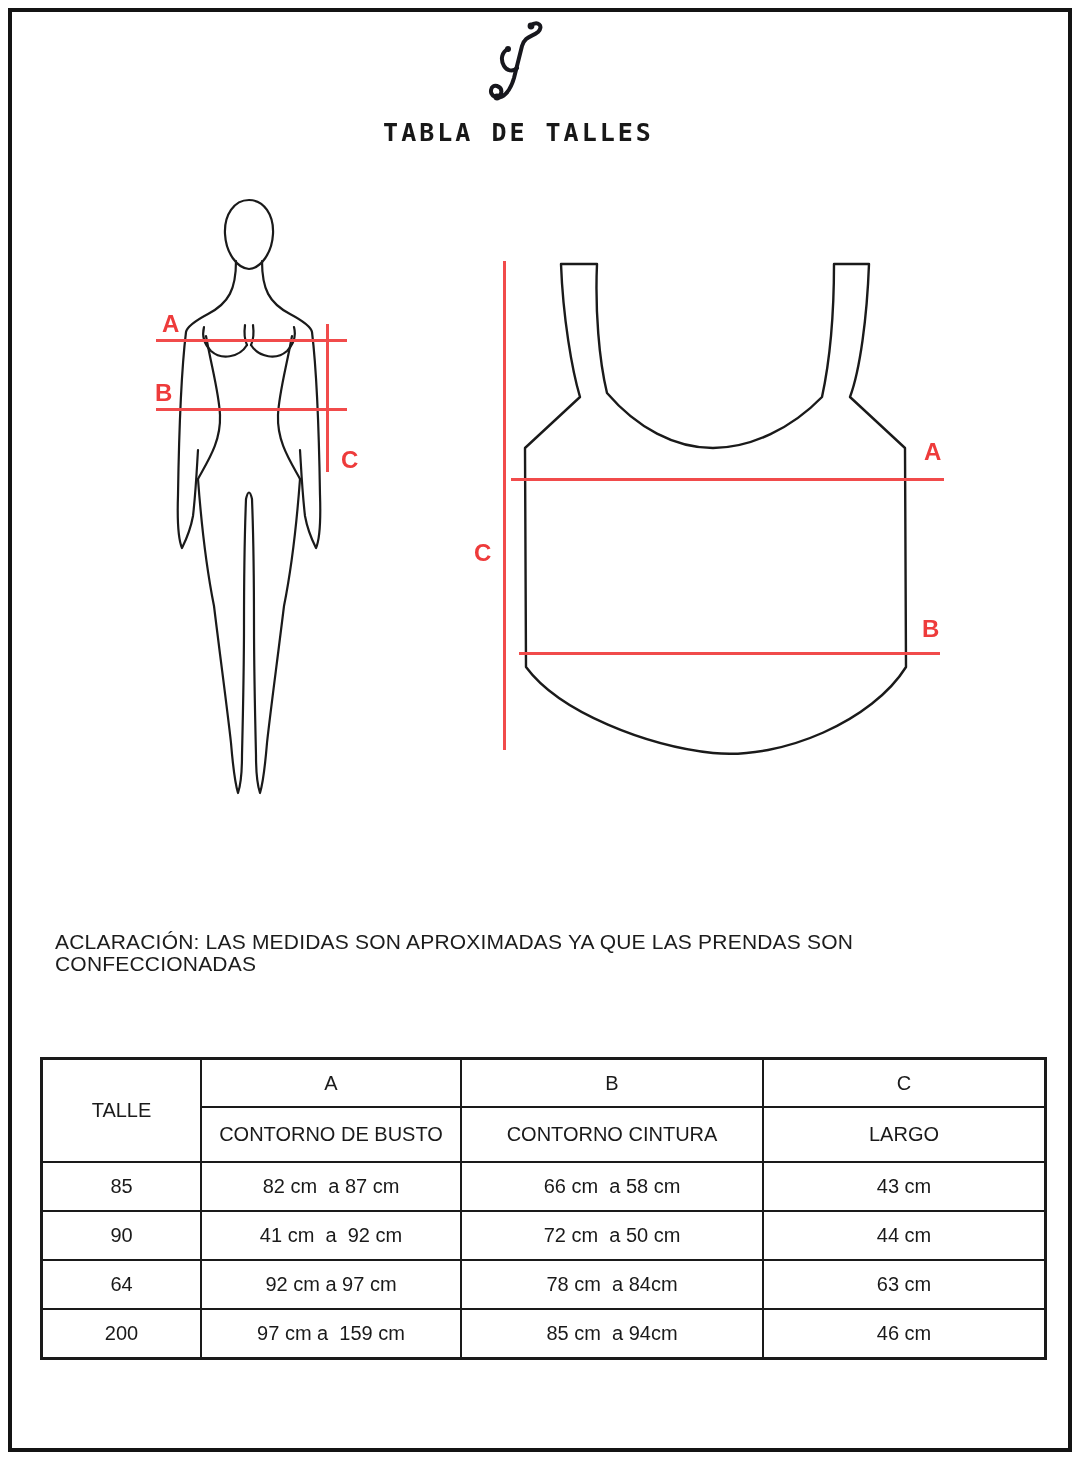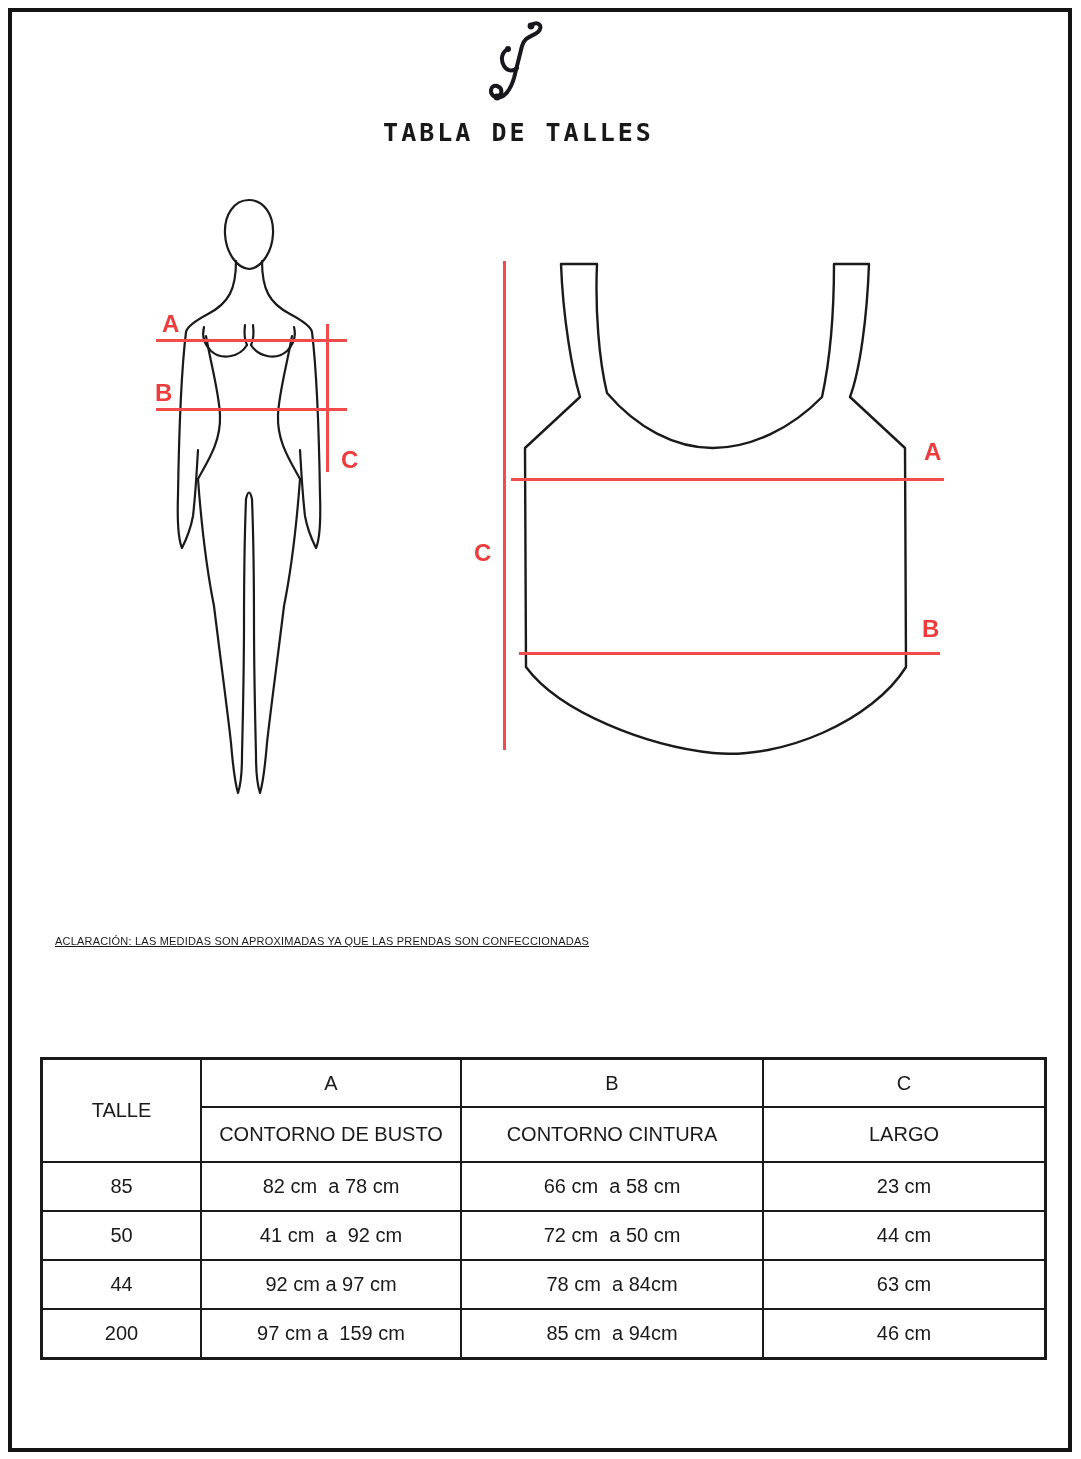--- a/index.html
+++ b/index.html
@@ -23,23 +23,22 @@
   .illus{position:absolute;}
   .illus svg{display:block;}
   .rline{position:absolute;background:#f14b4b;}
   .rlabel{
     position:absolute;color:#ee3b3b;font-weight:bold;font-size:24px;
     font-family:"Liberation Sans",sans-serif;line-height:1;
   }
   
   .note{
     position:absolute;left:55px;top:931px;width:900px;
-    font-size:11px;line-height:21.5px;color:#1c1c1c;
+    font-size:21px;line-height:21.5px;color:#1c1c1c;
     letter-spacing:0.2px;
-    text-decoration:underline;
   }
   
   table.sizes{
     position:absolute;left:40px;top:1057px;width:995px;
     border-collapse:collapse;table-layout:fixed;
     font-size:20px;color:#1a1a1a;
   }
   table.sizes td,table.sizes th{
     border:2px solid #1a1a1a;text-align:center;vertical-align:middle;
     font-weight:normal;padding:0;white-space:pre-wrap;
@@ -147,32 +146,32 @@
     <td class="col-b">B</td>
     <td class="col-c">C</td>
   </tr>
   <tr class="hrow-name">
     <td>CONTORNO DE BUSTO</td>
     <td>CONTORNO CINTURA</td>
     <td>LARGO</td>
   </tr>
   <tr class="drow">
     <td>85</td>
-    <td>82 cm  a 78 cm</td>
+    <td>82 cm  a 87 cm</td>
     <td>66 cm  a 58 cm</td>
-    <td>23 cm</td>
+    <td>43 cm</td>
   </tr>
   <tr class="drow">
-    <td>50</td>
+    <td>90</td>
     <td>41 cm  a  92 cm</td>
     <td>72 cm  a 50 cm</td>
     <td>44 cm</td>
   </tr>
   <tr class="drow">
-    <td>44</td>
+    <td>64</td>
     <td>92 cm a 97 cm</td>
     <td>78 cm  a 84cm</td>
     <td>63 cm</td>
   </tr>
   <tr class="drow">
     <td>200</td>
     <td>97 cm a  159 cm</td>
     <td>85 cm  a 94cm</td>
     <td>46 cm</td>
   </tr>

